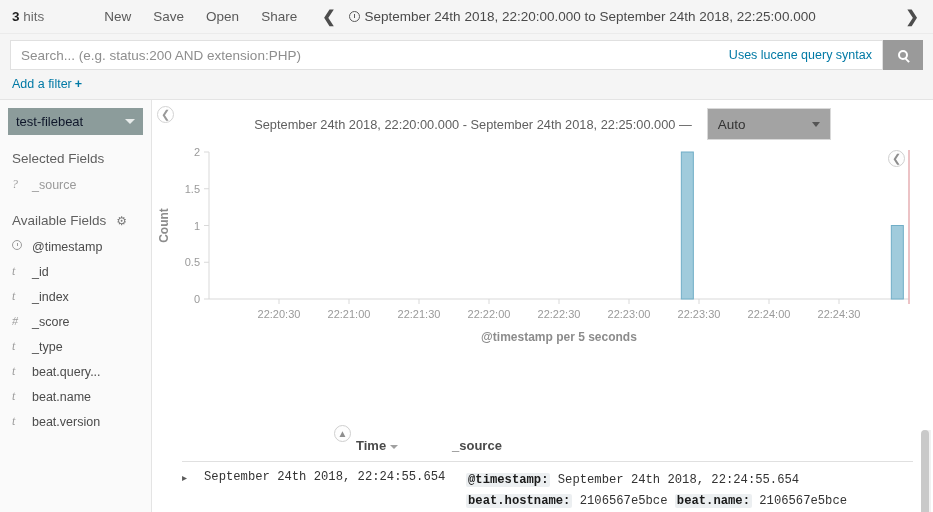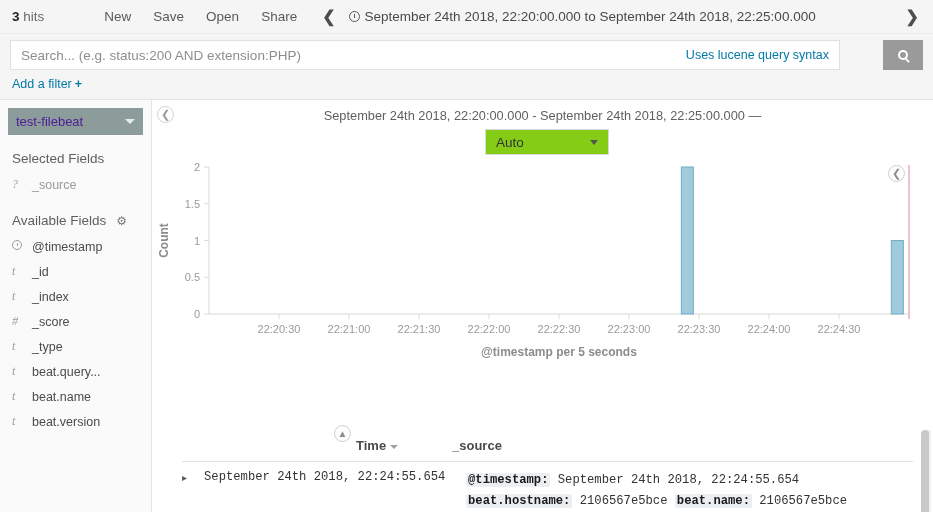--- a/index.html
+++ b/index.html
@@ -80,21 +80,20 @@
     width:1.3px; height:4px; background:#5a5a5a;
   }
   .chev-right { margin-left: auto; padding-right: 8px; }
 
   
   .querybar {
     background: #f5f5f5;
     padding: 6px 10px 6px 10px;
     display: flex;
     align-items: stretch;
-    gap: 43px;
   }
   .qinput-wrap {
     flex: 1 1 auto;
     position: relative;
     background: #fff;
     border: 1px solid #e0e0e0;
     height: 30px;
     display: flex;
     align-items: center;
   }
@@ -165,21 +164,21 @@
     flex: 0 0 152px;
     background: #fafafa;
     border-right: 1px solid #e4e4e4;
     overflow: hidden;
     position: relative;
   }
   .index-pattern {
     margin: 8px 8px 0 8px;
     height: 27px;
     background: #8c9c9b;
-    color: #4c1d95;
+    color: #0f172a;
     display: flex;
     align-items: center;
     padding: 4px 8px;
     font-size: 13px;
   }
   .index-pattern .label { flex: 1 1 auto; }
   .caret-down {
     width: 0; height: 0;
     border-left: 5px solid transparent;
     border-right: 5px solid transparent;
@@ -246,32 +245,31 @@
     font-size: 11px;
     cursor: pointer;
     z-index: 5;
   }
   .chart-header {
     display: flex;
     align-items: center;
     justify-content: center;
     gap: 6px;
     padding: 8px 0 2px 0;
-    flex-direction: column;
   }
   .chart-range {
     font-size: 12.8px;
     color: #5f5f5f;
     white-space: nowrap;
   }
   .interval-select {
     width: 124px;
-    height: 26px;
+    height: 32px;
     border: 1px solid #d9d9d9;
-    background: #84cc16;
+    background: #a3a3a3;
     display: flex;
     align-items: center;
     padding: 0 10px;
     font-size: 13.5px;
     color: #3f3f3f;
     margin-left: 9px;
     cursor: pointer;
   }
   .interval-select .v { flex: 1 1 auto; }
   .interval-select .c {

